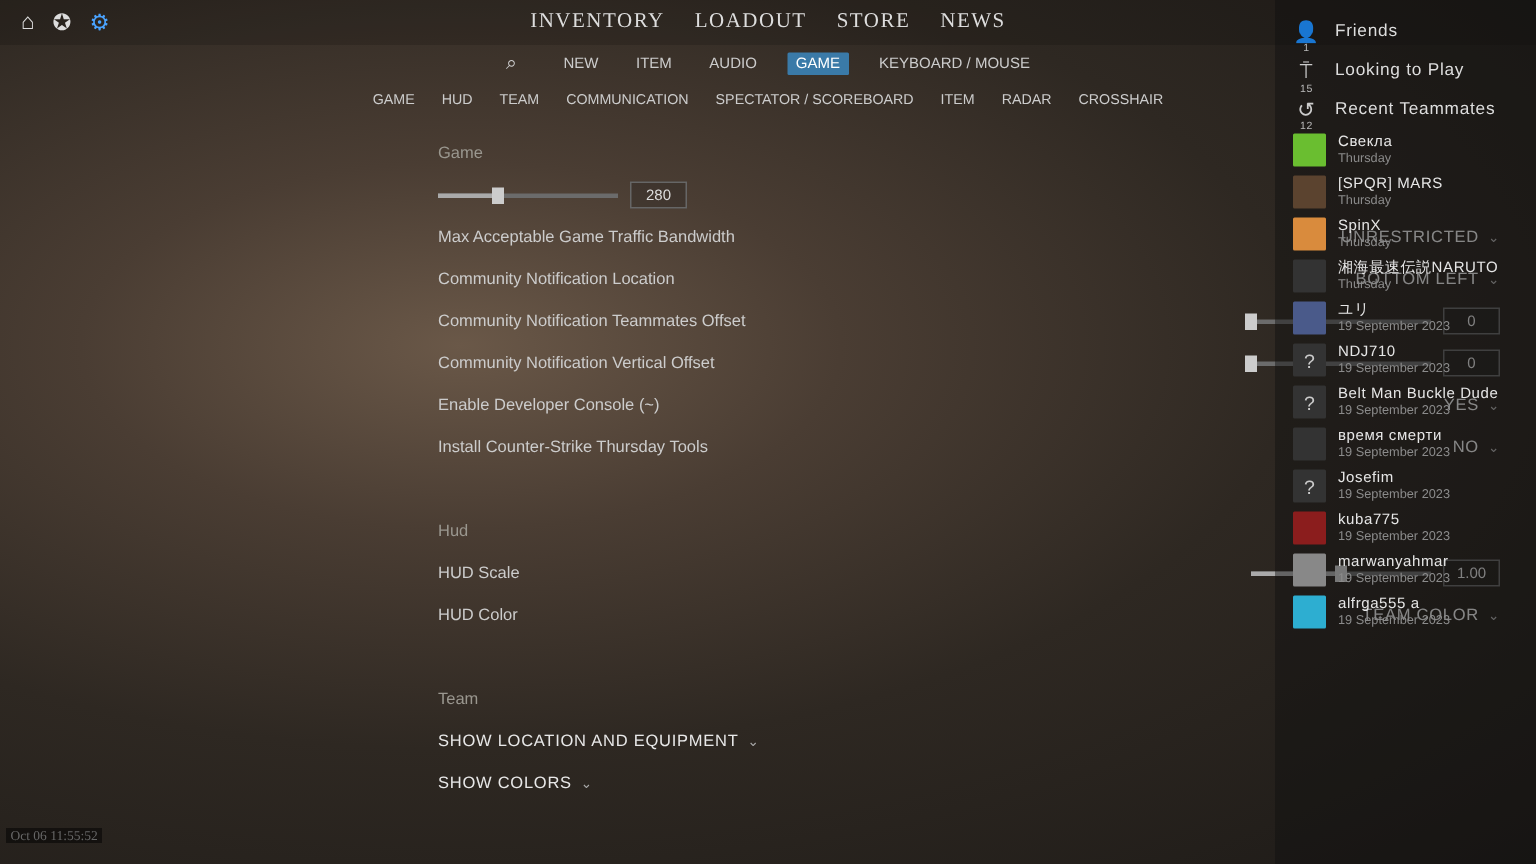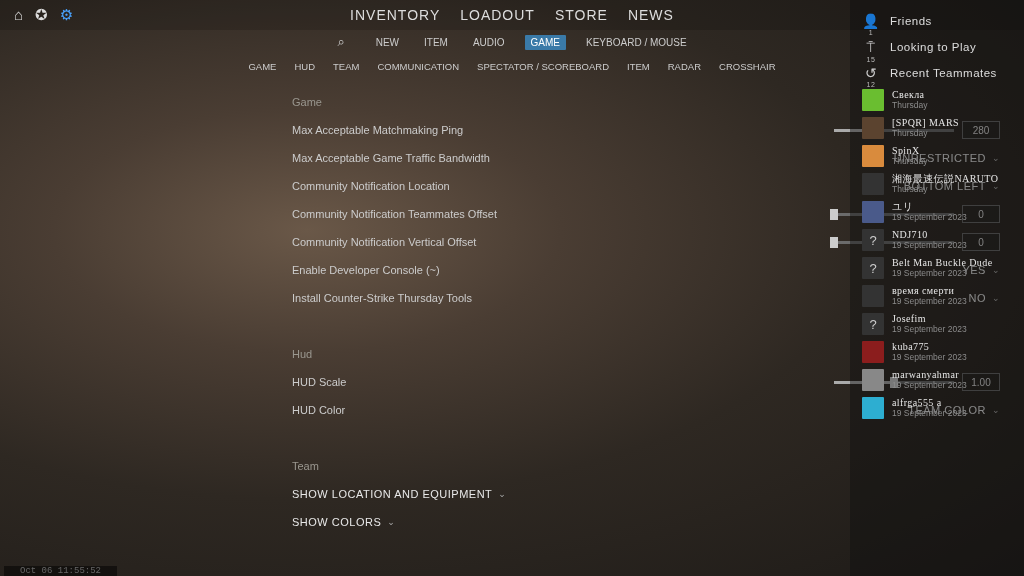--- a/index.html
+++ b/index.html
@@ -5,21 +5,21 @@
 * { margin:0; padding:0; box-sizing:border-box; }
 html,body { width:1024px; height:576px; overflow:hidden; font-family:"Segoe UI",Arial,sans-serif; }
 body {
   background: radial-gradient(ellipse at 30% 40%, #6a5848 0%, #4a3d33 25%, #2e2822 55%, #1d1a17 100%);
   color:#c8c8c8;
 }
 .topbar { height:30px; display:flex; align-items:center; position:relative; background:rgba(0,0,0,.15); }
 .topbar-left { display:flex; gap:12px; padding-left:14px; }
 .topbar-left span { font-size:15px; color:#ddd; cursor:pointer; }
 .topbar-left .active { color:#4aa3ff; }
-.topnav { position:absolute; left:50%; transform:translateX(-50%); display:flex; gap:20px; font-family:Liberation Sans, sans-serif; letter-spacing:1px; font-size:14px; font-weight:400; color:#ddd; }
+.topnav { position:absolute; left:50%; transform:translateX(-50%); display:flex; gap:20px; font-family:Liberation Serif, serif; letter-spacing:1px; font-size:14px; font-weight:400; color:#ddd; }
 .topnav span { cursor:pointer; }
 
 .subnav1 { height:24px; display:flex; align-items:center; justify-content:center; gap:15px; font-size:10px; color:#ccc; }
 .subnav1 .srch { font-size:13px; margin-right:6px; }
 .subnav1 span { cursor:pointer; padding:2px 5px; }
 .subnav1 .sel { background:#3a7aa8; color:#fff; border-radius:1px; padding:2px 6px; }
 
 .subnav2 { height:24px; display:flex; align-items:center; justify-content:center; gap:18px; font-size:9.5px; color:#ccc; }
 .subnav2 span { cursor:pointer; }
 
@@ -38,23 +38,23 @@
 .dropdown .chev { font-size:9px; color:#aaa; }
 
 .sidebar { width:174px; background:rgba(15,15,15,.45); height:576px; position:absolute; right:0; top:0; padding-top:8px; }
 .side-sec { display:flex; align-items:center; gap:10px; padding:4px 10px 4px 12px; font-family:Impact,"Arial Narrow",sans-serif; font-weight:400; letter-spacing:.5px; font-size:11.5px; color:#ddd; height:26px; cursor:pointer; }
 .side-ic { width:18px; text-align:center; font-family:Arial; font-size:14px; color:#ccc; position:relative; }
 .side-ic .cnt { position:absolute; font-size:7px; left:0; right:0; bottom:-7px; color:#bbb; font-family:Arial; }
 .side-sec .t { flex:1; }
 .player { display:flex; gap:8px; padding:3px 10px 3px 12px; align-items:center; cursor:pointer; }
 .avatar { width:22px; height:22px; background:#555; border-radius:1px; flex:none; display:flex; align-items:center; justify-content:center; font-size:13px; }
 .pinfo { display:flex; flex-direction:column; line-height:1.15; }
-.pname { font-size:10px; color:#e6e6e6; font-family:Liberation Serif, serif; letter-spacing:.4px; white-space:nowrap; font-weight:400; }
+.pname { font-size:10px; color:#e6e6e6; font-family:Liberation Sans, sans-serif; letter-spacing:.4px; white-space:nowrap; font-weight:400; }
 .pdate { font-size:8.5px; color:#8b8b8b; }
-.ts { position:absolute; bottom:0; left:4px; font-family:Liberation Mono, monospace; font-size:9px; color:#666; background:rgba(0,0,0,.5); padding:0 16px; }
+.ts { position:absolute; bottom:14px; left:4px; font-family:Liberation Serif, serif; font-size:9px; color:#666; background:rgba(0,0,0,.5); padding:0 3px; }
 </style>
 </head>
 <body>
 
 <div class="topbar">
   <div class="topbar-left">
     <span>⌂</span>
     <span>✪</span>
     <span class="active">⚙</span>
   </div>
@@ -83,21 +83,20 @@
     <span>SPECTATOR / SCOREBOARD</span>
     <span>ITEM</span>
     <span>RADAR</span>
     <span>CROSSHAIR</span>
   </div>
 
 <div class="content">
   <div class="settings">
       <div class="section-title first">Game</div>
       <div class="row">
-        <div class="label">Max Acceptable Matchmaking Ping</div>
         <div class="ctrl">
           <div class="slider">
             <div class="fill" style="width: 33%;"></div>
             <div class="thumb" style="left: 33%;"></div>
           </div>
           <div class="valbox">280</div>
         </div>
       </div>
       <div class="row">
         <div class="label">Max Acceptable Game Traffic Bandwidth</div>

